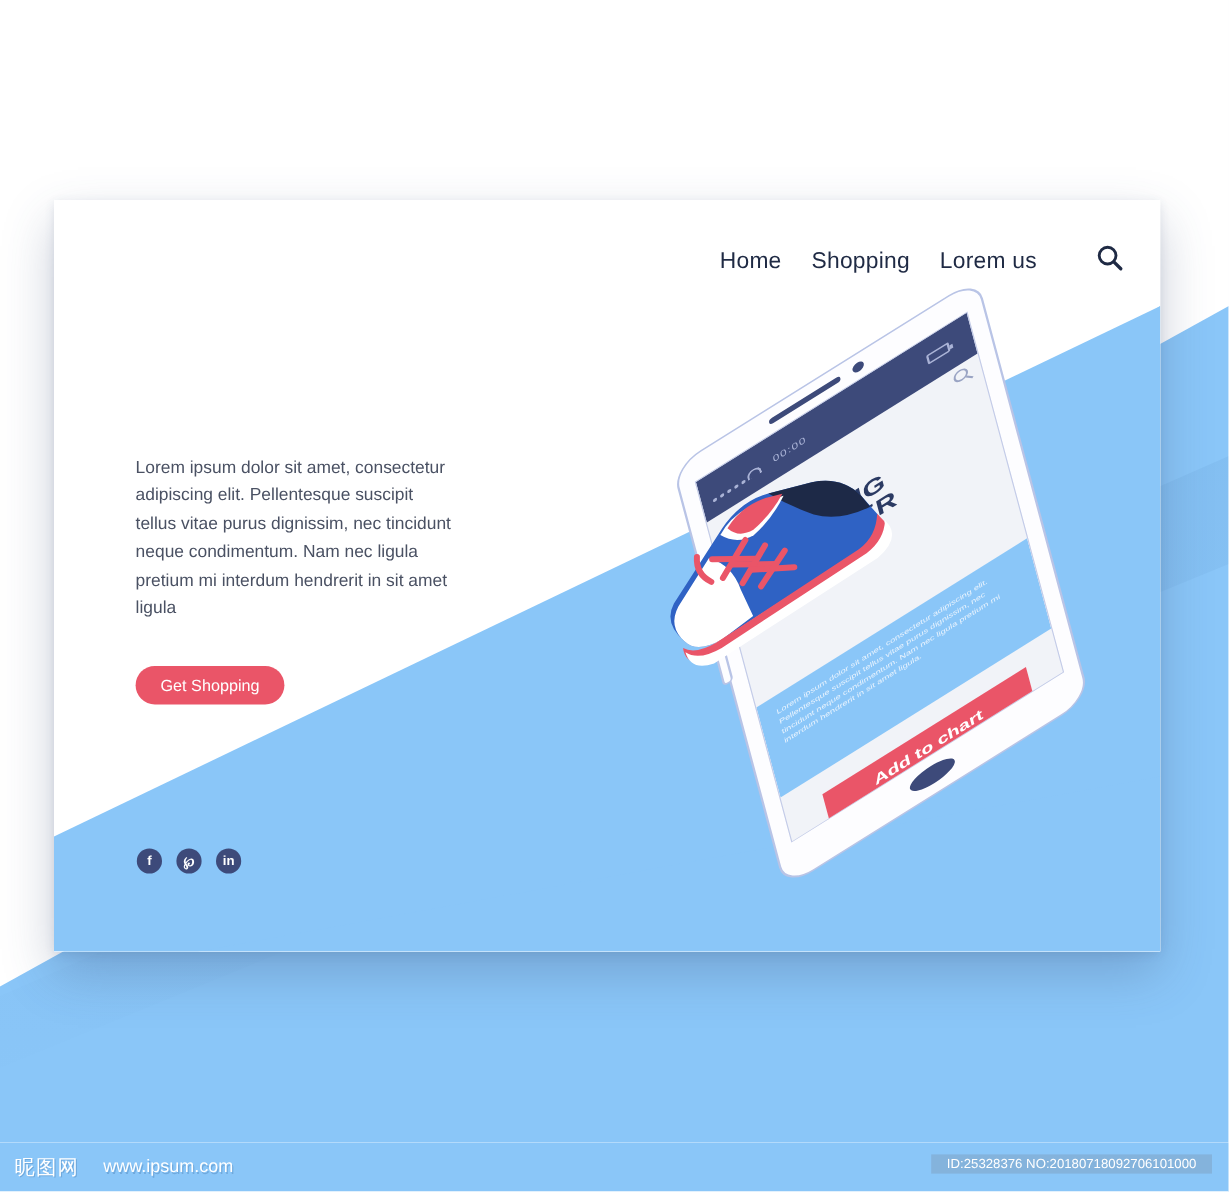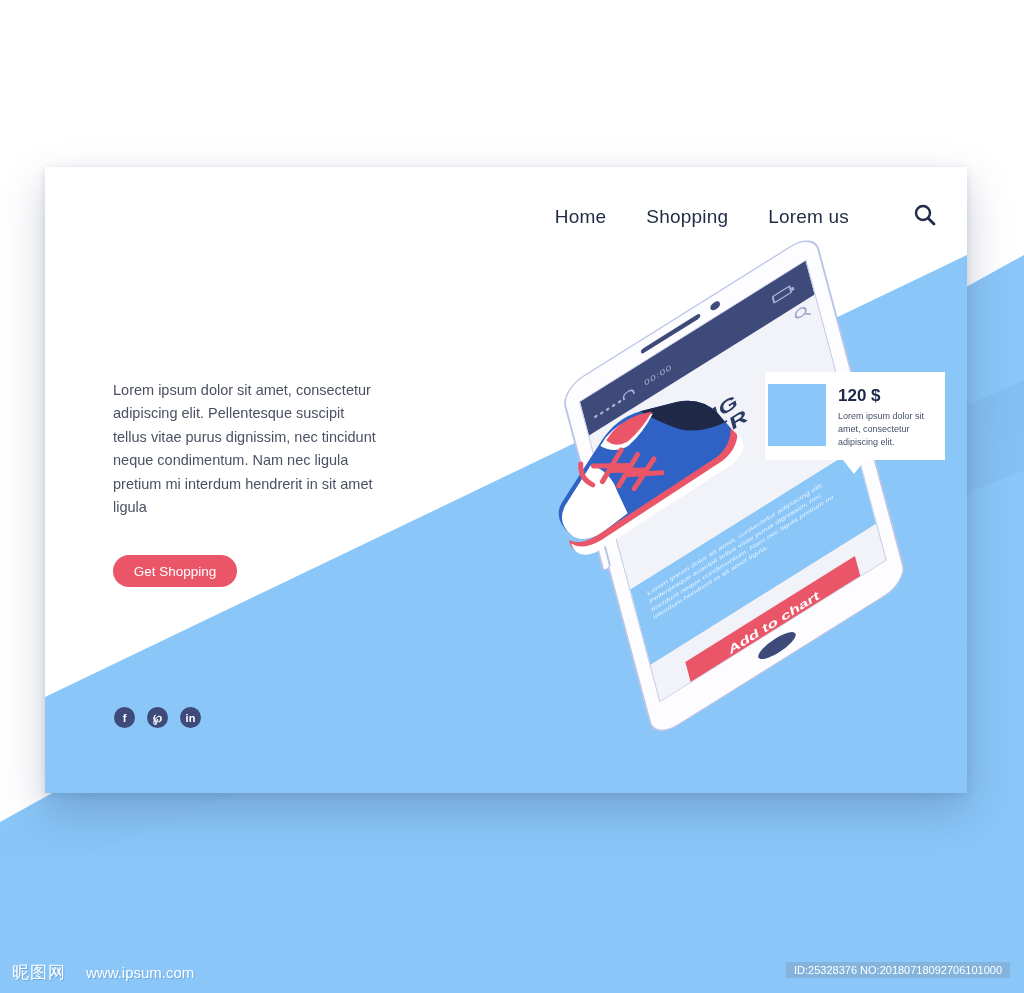--- a/index.html
+++ b/index.html
@@ -41,21 +41,21 @@
   .card-wedge2 {
     position:absolute; left:0; top:0; width:922px; height:626px;
     background:#8ac6f8;
     clip-path: polygon(922px 88px, 922px 480px, 120px 626px, 0px 626px, 0px 530px);
   }
 
   
   .nav { position:absolute; left:45px; top:167px; width:922px; height:110px; }
   .nav-inner {
     position:absolute; right:30px; top:36px;
-    display:flex; align-items:center; gap:40px;margin-left:29px;
+    display:flex; align-items:center; gap:25px;margin-left:29px;
   }
   .nav-link {
     font-size:19px; color:#1f2a44; letter-spacing:.2px; cursor:pointer;
     white-space:nowrap;
   }
   .search-icon { margin-left:24px; cursor:pointer; display:block; }
 
   
   .headline {
     position:absolute; left:113px; top:291px; width:330px;
@@ -170,21 +170,21 @@
     position:absolute; left:12px; top:9px; font-size:17px; color:#ffffff;
     font-family:"DejaVu Sans", sans-serif; letter-spacing:1px;
     text-shadow: 1px 1px 0 #6fa9dd;
     text-align: right;
   }
   .wm-url {
     position:absolute; left:86px; top:12px; font-size:15px; color:#ffffff;
     text-shadow: 1px 1px 0 #6fa9dd;
   }
   .wm-id {
-    position:absolute; right:14px; top:10px; padding:2px 8px;
+    position:absolute; right:14px; top:10px; padding:2px 13px;
     background:rgba(130,175,215,.85); color:#ffffff; font-size:11px;
     white-space:nowrap;
   }
 </style>
 </head>
 <body>
 
 <div id="stage">
 
   <div class="bg-blue"></div>
@@ -276,25 +276,20 @@
           <path d="M104 70 L72 88"></path>
         <path d="M84 82 L116 100"></path>
           <path d="M116 82 L84 100"></path>
         <path d="M96 94 L128 110"></path>
           <path d="M128 94 L96 110"></path>
         <path d="M62 62 Q54 74 62 86"></path>
       </g>
     </g>
   </svg>
 
-  <div class="tip">
-    <div class="tip-thumb"></div>
-    <div class="tip-price">120 $</div>
-    <div class="tip-desc">Lorem ipsum dolor sit amet, consectetur adipiscing elit.</div>
-  </div>
 
   <div class="footer">
     <span class="wm-logo">昵图网</span>
     <span class="wm-url">www.ipsum.com</span>
     <span class="wm-id">ID:25328376 NO:20180718092706101000</span>
   </div>
 
 </div>
 
 </body></html>

